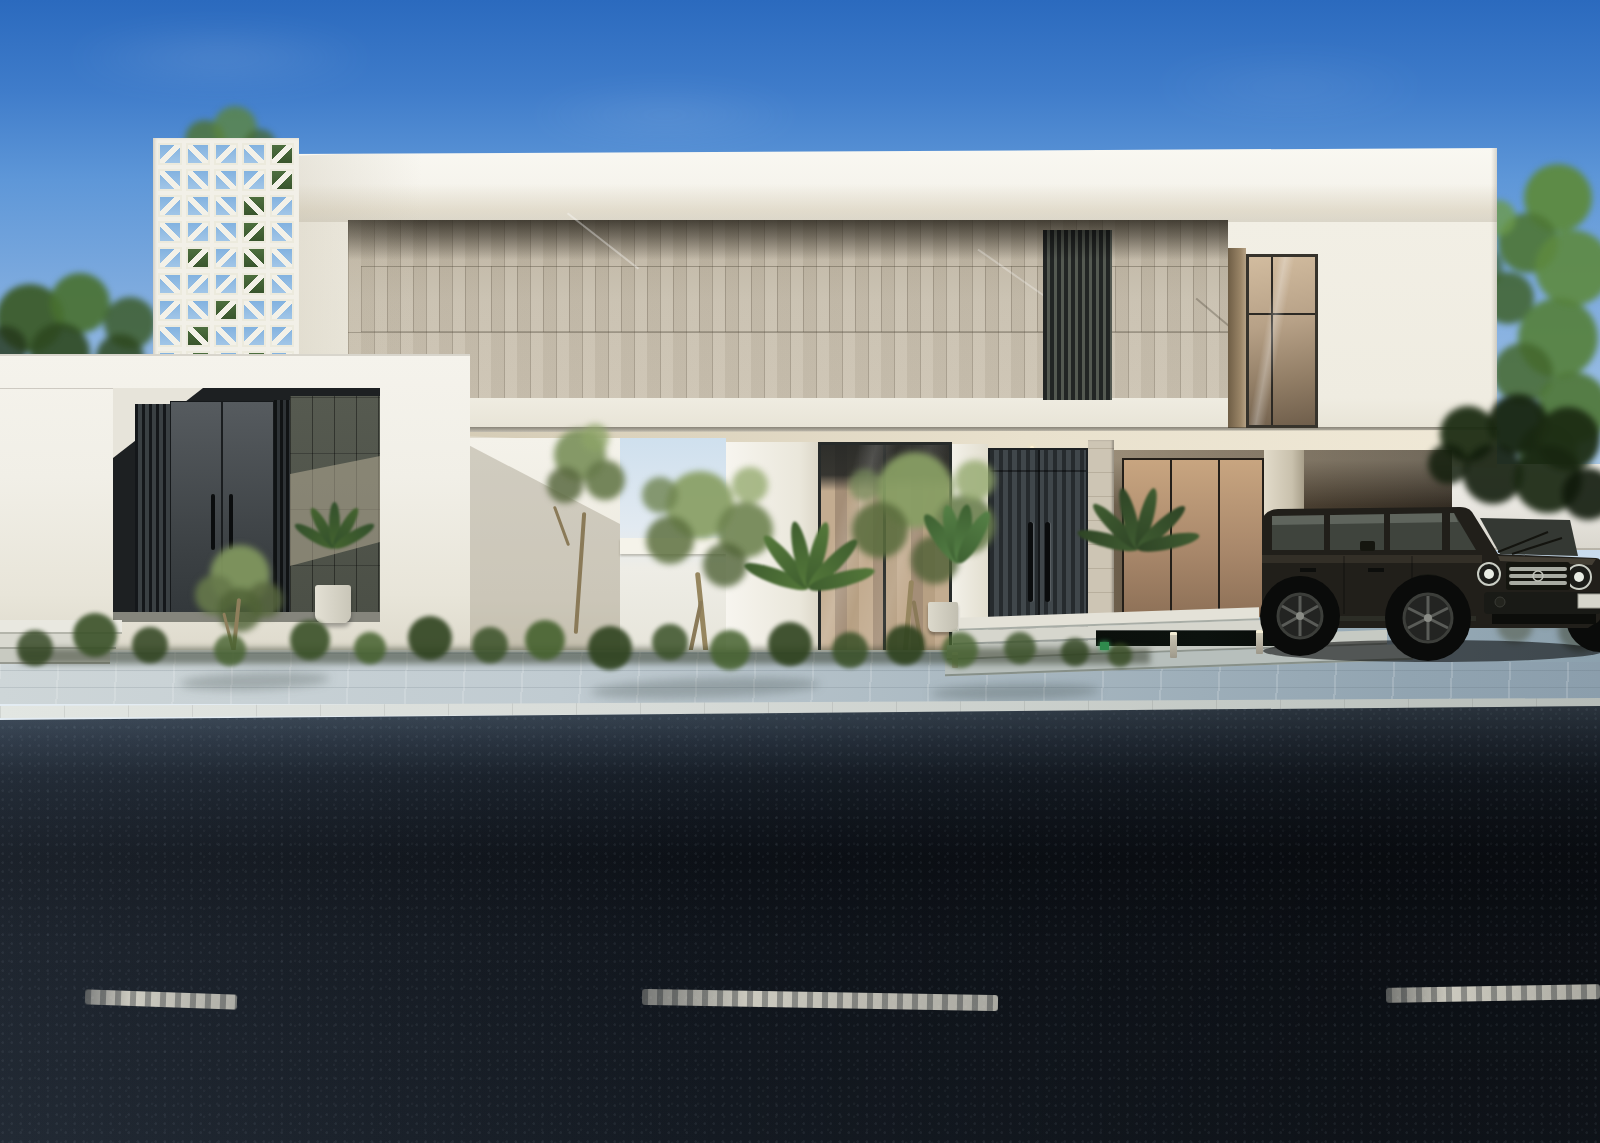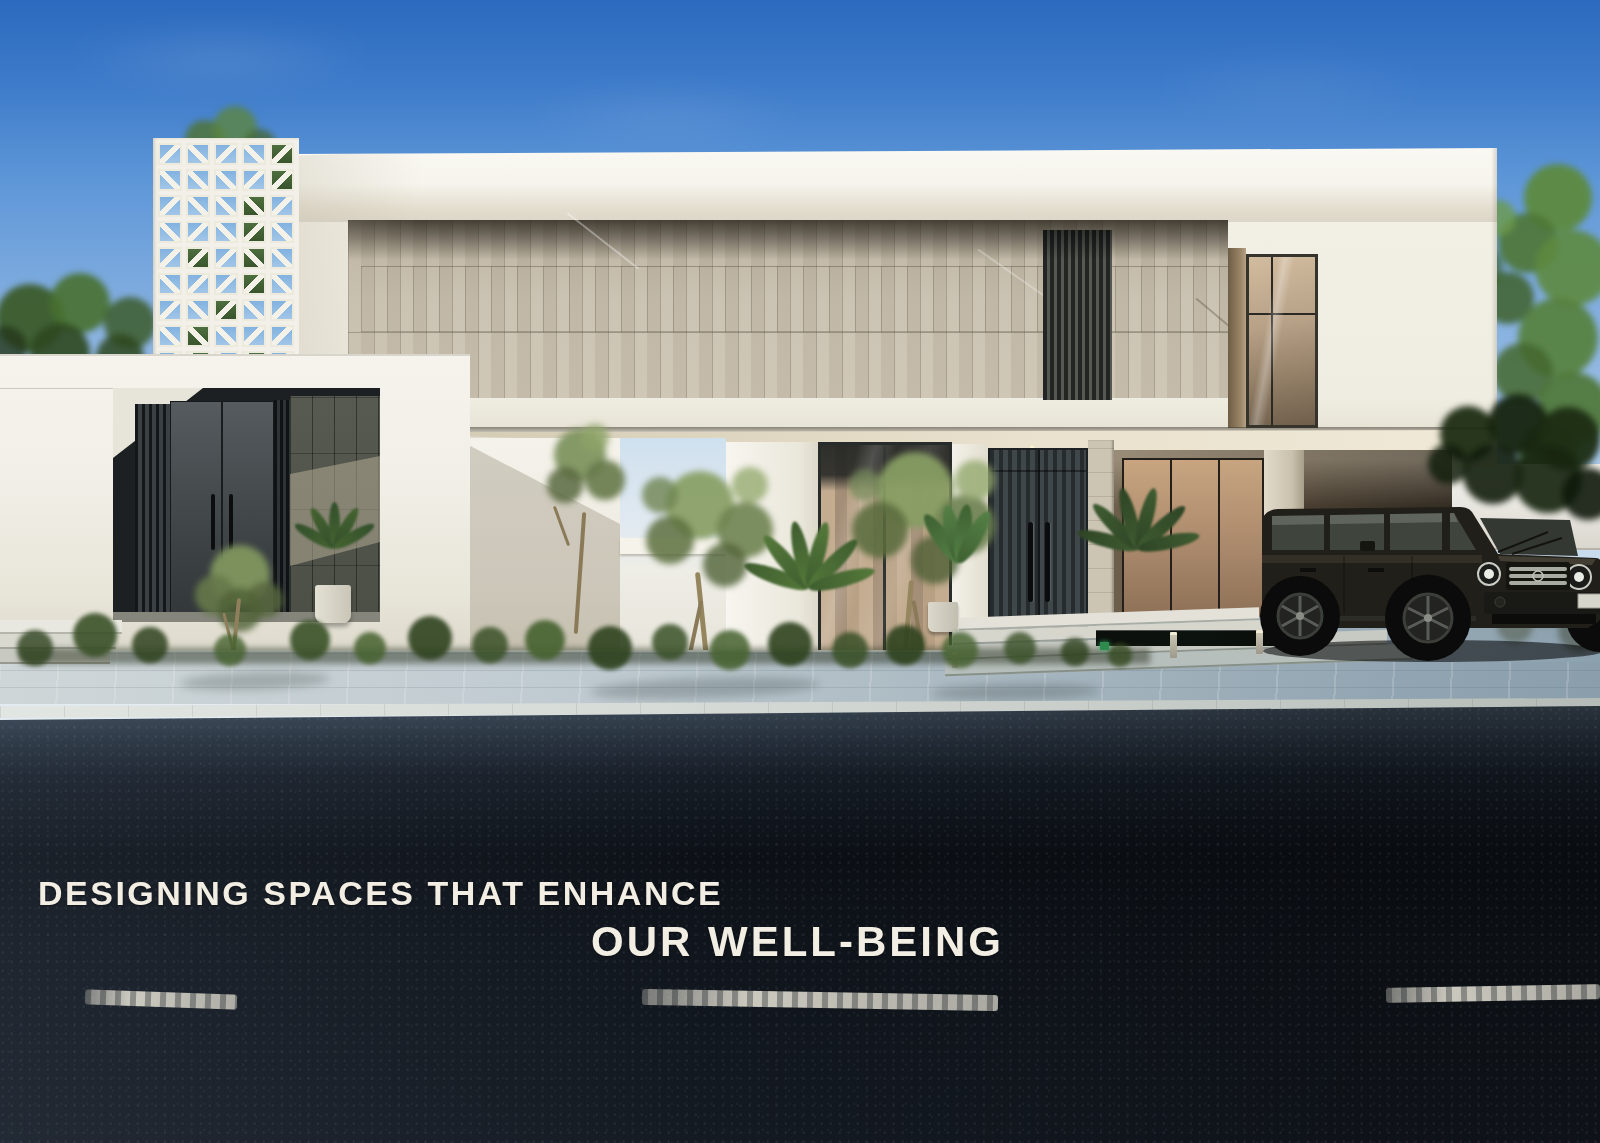--- a/index.html
+++ b/index.html
@@ -396,22 +396,20 @@
     <rect x="261" y="69" width="58" height="4" rx="2" fill="#a8aba2"></rect>
     <rect x="261" y="76" width="58" height="4" rx="2" fill="#a8aba2"></rect>
     <rect x="261" y="83" width="58" height="4" rx="2" fill="#a8aba2"></rect>
     <circle cx="290" cy="78" r="5" fill="none" stroke="#c0c3ba" stroke-width="1.5"></circle>
     <rect x="236" y="94" width="117" height="22" rx="4" fill="#191a16"></rect>
     <circle cx="252" cy="104" r="5" fill="#23241e" stroke="#3a3b35"></circle>
     <rect x="330" y="96" width="23" height="14" fill="#d6d6cc" stroke="#9a9a90"></rect>
     <rect x="244" y="116" width="104" height="10" fill="#0c0d0a"></rect>
   </svg>
 
-  <div id="cap1" class="abs cap">DESIGNING SPACES THAT ENHANCE</div>
-  <div id="cap2" class="abs cap">OUR WELL-BEING</div>
 <div class="abs canopy" style="left: 1408px; top: 158px; width: 192px; height: 340px; z-index: 2;">
       <div class="blob" style="left: 116px; top: 6px; width: 68px; height: 68px; background: rgb(93, 138, 63); opacity: 0.95;"></div>
       <div class="blob" style="left: 90px; top: 55px; width: 60px; height: 60px; background: rgb(78, 118, 52); opacity: 0.9;"></div>
       <div class="blob" style="left: 127px; top: 72px; width: 76px; height: 76px; background: rgb(93, 138, 63); opacity: 0.9;"></div>
       <div class="blob" style="left: 74px; top: 114px; width: 52px; height: 52px; background: rgb(63, 97, 43); opacity: 0.85;"></div>
       <div class="blob" style="left: 110px; top: 140px; width: 80px; height: 80px; background: rgb(84, 128, 58); opacity: 0.9;"></div>
       <div class="blob" style="left: 85px; top: 185px; width: 60px; height: 60px; background: rgb(68, 103, 46); opacity: 0.85;"></div>
       <div class="blob" style="left: 129px; top: 214px; width: 72px; height: 72px; background: rgb(78, 118, 52); opacity: 0.9;"></div>
       <div class="blob" style="left: 55px; top: 90px; width: 40px; height: 40px; background: rgb(63, 97, 43); opacity: 0.7;"></div>
       <div class="blob" style="left: 110px; top: 265px; width: 60px; height: 60px; background: rgb(58, 89, 41); opacity: 0.85;"></div>

